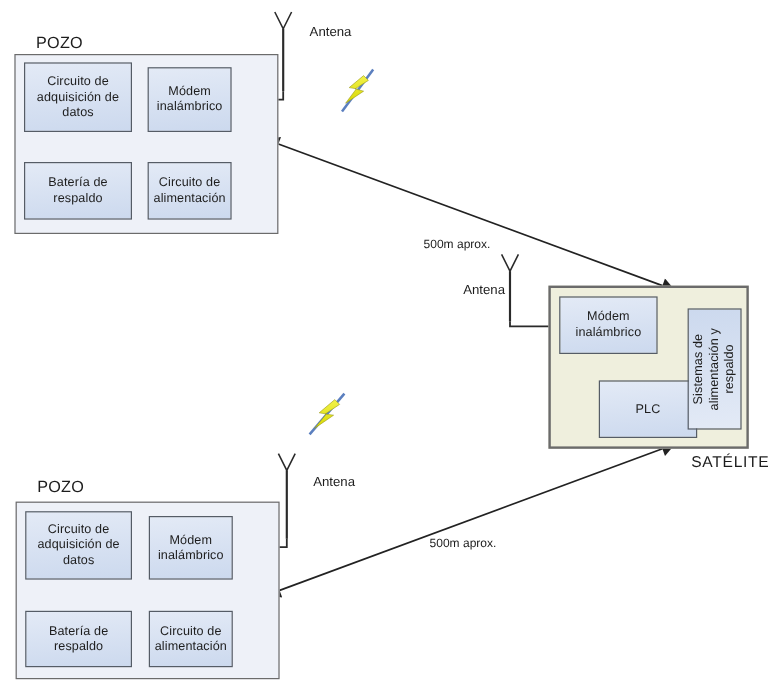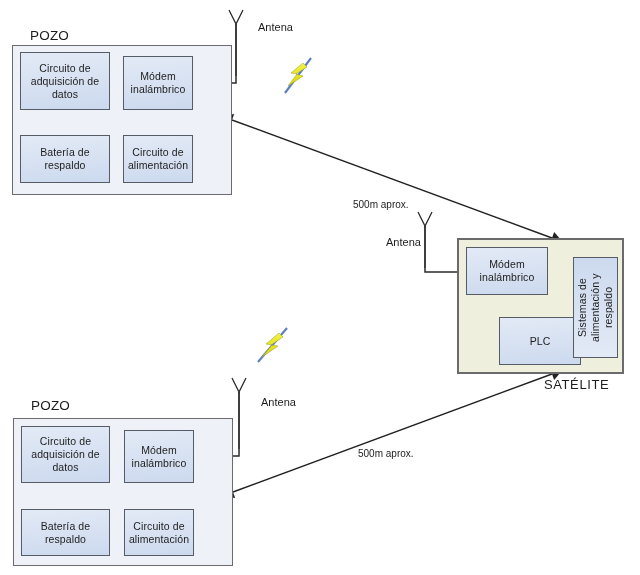--- a/index.html
+++ b/index.html
@@ -189,21 +189,21 @@
   <div class="node" style="left:466px; top:317px; width:82px; height:48px;margin-left:33px;">
     <span>PLC</span>
   </div>
 
   <div class="node vertical" style="left:573px; top:257px; width:45px; height:101px;">
     <span>Sistemas de alimentación y respaldo</span>
   </div>
 
   <div class="label label-antena" style="left:386px; top:236px;">Antena</div>
 
-  <div class="label label-sat-title" style="left:544px; top:377px;">SATÉLITE</div>
+  <div class="label label-sat-title" style="left:576px; top:377px;">SATÉLITE</div>
 
   <div class="label label-dist" style="left:358px; top:424px;">500m aprox.</div>
 
   <div class="label label-group-title" style="left:31px; top:398px;">POZO</div>
 
   <div class="group-box group-pozo" style="left:13px; top:418px; width:220px; height:148px;"></div>
 
   <div class="node" style="left:21px; top:426px; width:89px; height:57px;">
     <span>Circuito de adquisición de datos</span>
   </div>

